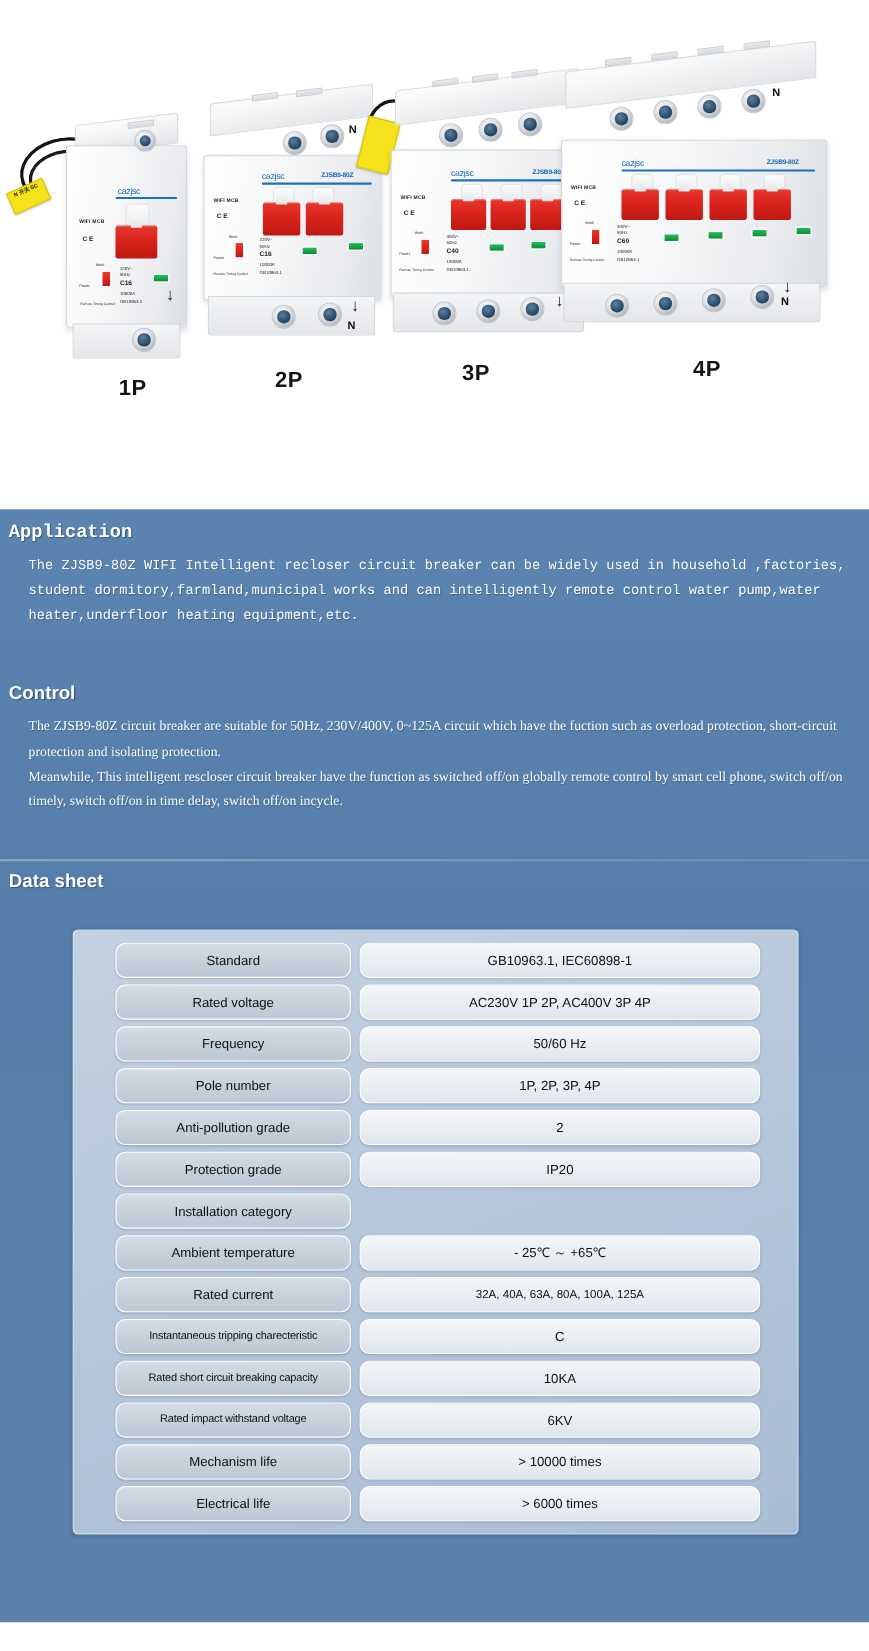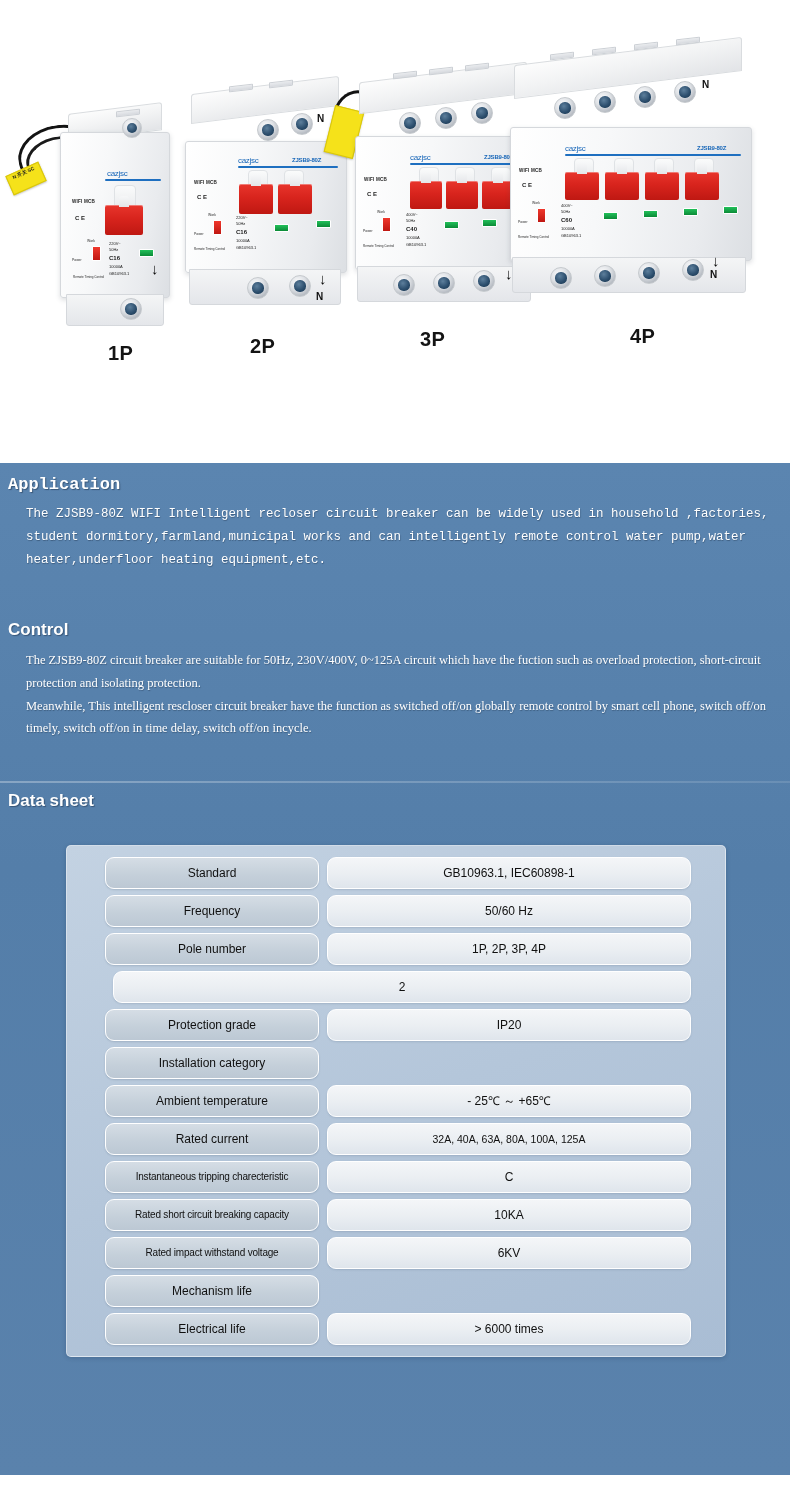--- a/index.html
+++ b/index.html
@@ -398,28 +398,33 @@
   <div id="datasheet-section">
     <h2 class="sec-title">Data sheet</h2>
   </div>
 
   <div id="spec-table">
       <div class="spec-row">
         <div class="spec-key">Standard</div>
         <div class="spec-val">GB10963.1, IEC60898-1</div>
       </div>
       <div class="spec-row">
+        <div class="spec-key">Rated voltage</div>
+        <div class="spec-val">AC230V 1P 2P, AC400V 3P 4P</div>
+      </div>
+      <div class="spec-row">
         <div class="spec-key">Frequency</div>
         <div class="spec-val">50/60 Hz</div>
       </div>
       <div class="spec-row">
         <div class="spec-key">Pole number</div>
         <div class="spec-val">1P, 2P, 3P, 4P</div>
       </div>
       <div class="spec-row">
+        <div class="spec-key">Anti-pollution grade</div>
         <div class="spec-val">2</div>
       </div>
       <div class="spec-row">
         <div class="spec-key">Protection grade</div>
         <div class="spec-val">IP20</div>
       </div>
       <div class="spec-row">
         <div class="spec-key">Installation category</div>
       </div>
       <div class="spec-row">
@@ -437,20 +442,21 @@
       <div class="spec-row">
         <div class="spec-key tight">Rated short circuit breaking capacity</div>
         <div class="spec-val">10KA</div>
       </div>
       <div class="spec-row">
         <div class="spec-key tight">Rated impact withstand voltage</div>
         <div class="spec-val">6KV</div>
       </div>
       <div class="spec-row">
         <div class="spec-key">Mechanism life</div>
+        <div class="spec-val">&gt; 10000 times</div>
       </div>
       <div class="spec-row">
         <div class="spec-key">Electrical life</div>
         <div class="spec-val">&gt; 6000 times</div>
       </div>
     </div>
 
 </div>
 
 <div id="bottom-white"></div>

